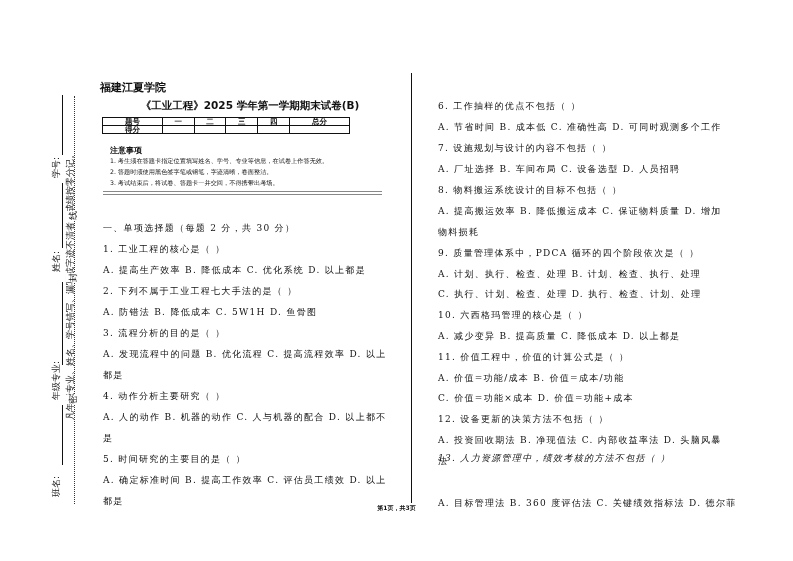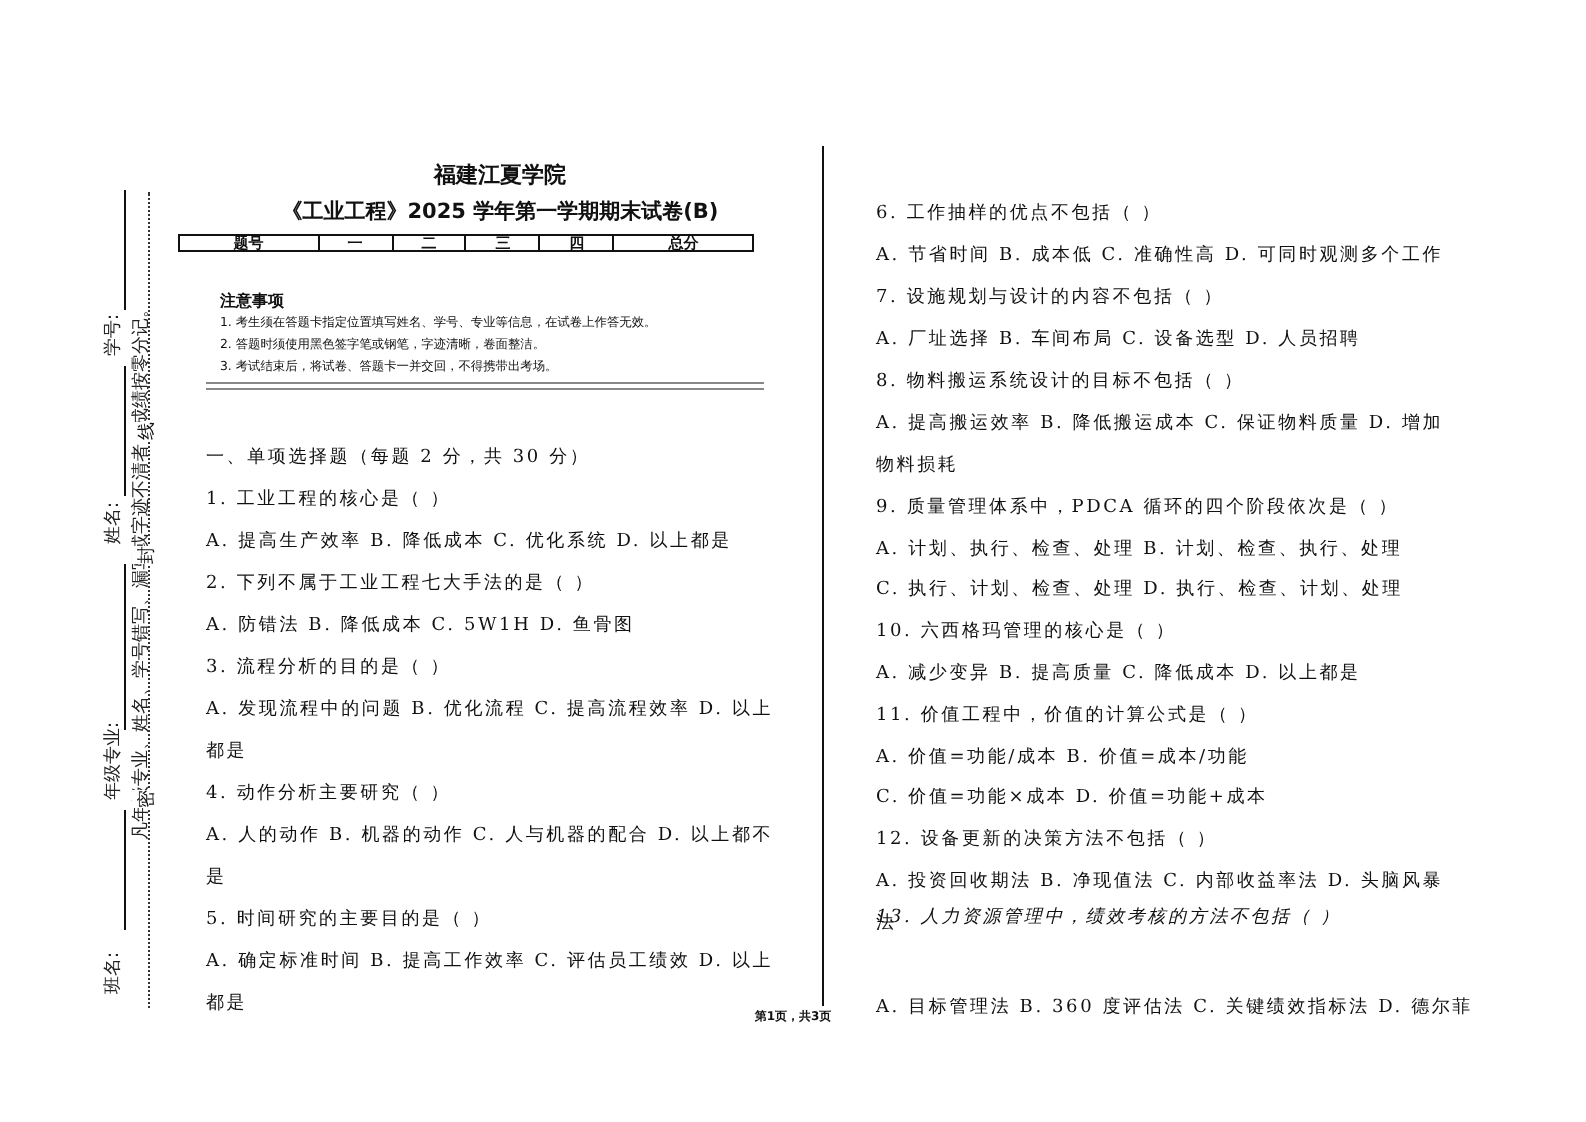--- a/index.html
+++ b/index.html
@@ -11,25 +11,25 @@
   .strip-line { position:absolute; width:1px; background:#111; }
   .dotted-line { position:absolute; left:74px; top:96px; height:408px; width:0;
                  border-left:1.5px dotted #333; }
   .vtext { position:absolute; font-size:9px; white-space:nowrap;
            transform-origin:left top; transform:rotate(-90deg); color:#222;
            font-family:"DejaVu Sans", sans-serif; }
   .seal-char { position:absolute; font-size:9px; background:#fff; padding:1px 0;
                transform:rotate(-90deg); font-family:"DejaVu Sans", sans-serif; }
 
   
-  .school { left:100px; width:300px; top:80px; text-align:center; font-size:11px; font-weight:bold;
+  .school { left:100px; width:300px; top:80px; text-align:left; font-size:11px; font-weight:bold;
             font-family:"DejaVu Sans", sans-serif; }
   .exam-title { left:100px; width:300px; top:99px; text-align:center; font-size:10.5px; font-weight:bold;
                 font-family:"DejaVu Sans", sans-serif; }
-  table.score { position:absolute; left:89px; top:117px; width:288px; border-collapse:collapse;
+  table.score { position:absolute; left:102px; top:117px; width:248px; border-collapse:collapse;
                 font-size:7.5px; font-weight:bold; font-family:"DejaVu Sans", sans-serif; }
   table.score td { border:1px solid #111; height:7px; line-height:7px; padding:0; text-align:center; }
   .notes-title { left:110px; top:145px; font-size:8px; font-weight:bold; font-family:"DejaVu Sans", sans-serif; }
   .note { left:110px; font-size:6.2px; font-family:"DejaVu Sans", sans-serif; white-space:nowrap; }
   .double-rule { left:103px; top:191px; width:279px; height:2px; border-top:1px solid #888; border-bottom:1px solid #888; }
 
   .qline { position:absolute; font-size:9px; white-space:nowrap; letter-spacing:1.3px;margin-top:20px; }
   .col-left .qline { left:103px; }
   .col-right .qline { left:438px; }
 
@@ -66,20 +66,28 @@
 
   <table class="score">
     <tbody>
         <tr>
       <td>题号</td>
       <td>一</td>
       <td>二</td>
       <td>三</td>
       <td>四</td>
       <td>总分</td>
+    </tr>
+    <tr>
+      <td>得分</td>
+      <td></td>
+      <td></td>
+      <td></td>
+      <td></td>
+      <td></td>
     </tr>
   </tbody>
     </table>
 
   <div class="abs notes-title">注意事项</div>
   <div class="abs note" style="top:157px;">1.   考生须在答题卡指定位置填写姓名、学号、专业等信息，在试卷上作答无效。</div>
   <div class="abs note" style="top:168px;">2.   答题时须使用黑色签字笔或钢笔，字迹清晰，卷面整洁。</div>
   <div class="abs note" style="top:179px;">3.   考试结束后，将试卷、答题卡一并交回，不得携带出考场。</div>
   <div class="abs double-rule"></div>
 

